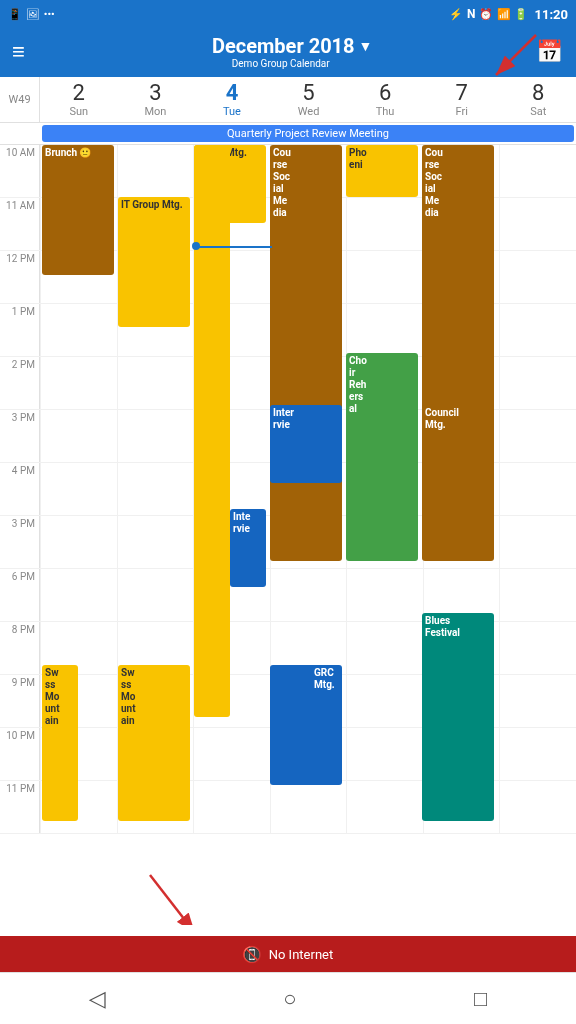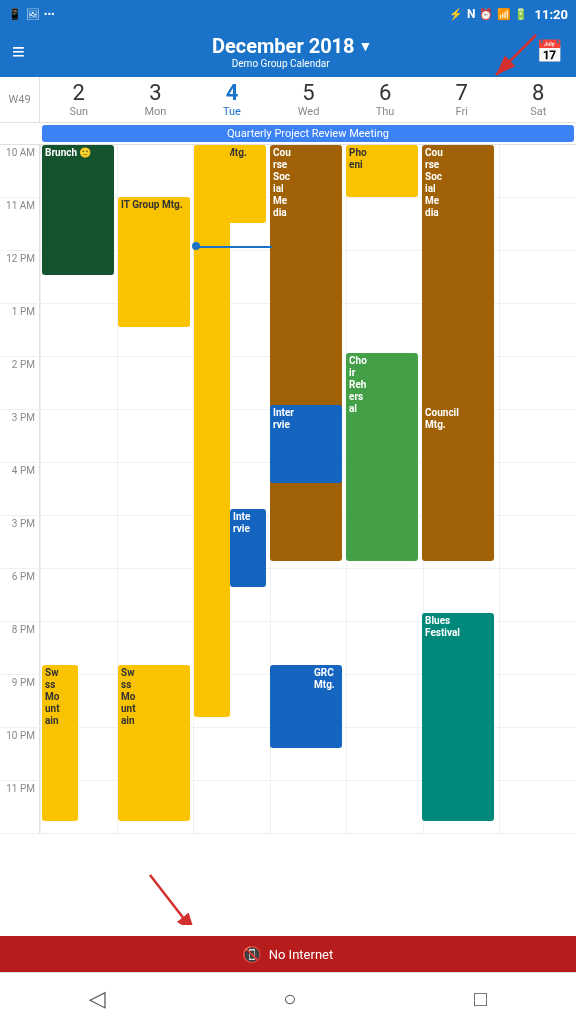--- a/index.html
+++ b/index.html
@@ -65,21 +65,21 @@
       flex: 1; position: relative; border-left: 1px solid #f0f0f0; min-height: 52px;
     }
 
     
     .evt {
       position: absolute; left: 1px; right: 1px;
       border-radius: 3px; font-size: 10px; font-weight: bold;
       color: white; padding: 2px 3px; overflow: hidden; z-index: 5;
       line-height: 1.2;
     }
-    .evt-red { background: #14532d; }
+    .evt-red { background: #a16207; }
     .evt-yellow { background: #f9c300; color: #333; }
     .evt-green-dark { background: #a16207; }
     .evt-green-mid { background: #43a047; }
     .evt-blue { background: #1565c0; }
     .evt-teal { background: #00897b; }
 
     
     .dot-indicator {
       position: absolute; width: 8px; height: 8px; background: #1a73c9;
       border-radius: 50%; z-index: 10;
@@ -371,21 +371,21 @@
     </div>
 
     <div class="evt evt-green-dark" style="top:260px; left:422px; width:72px; height:104px;">
       Council<br>Mtg.
     </div>
 
     <div class="evt evt-teal" style="top:468px; left:422px; width:72px; height:208px;">
       Blues<br>Festival
     </div>
 
-    <div class="evt evt-blue" style="top:520px; left:270px; width:72px; height:83px;padding-left:44px;">
+    <div class="evt evt-blue" style="top:520px; left:270px; width:72px; height:120px;padding-left:44px;">
       GRC<br>Mtg.
     </div>
 
     <div class="evt evt-yellow" style="top:520px; left:42px; width:36px; height:156px;">
       Sw<br>ss<br>Mo<br>unt<br>ain
     </div>
 
     <div class="evt evt-yellow" style="top:520px; left:118px; width:72px; height:156px;">
       Sw<br>ss<br>Mo<br>unt<br>ain
     </div>

